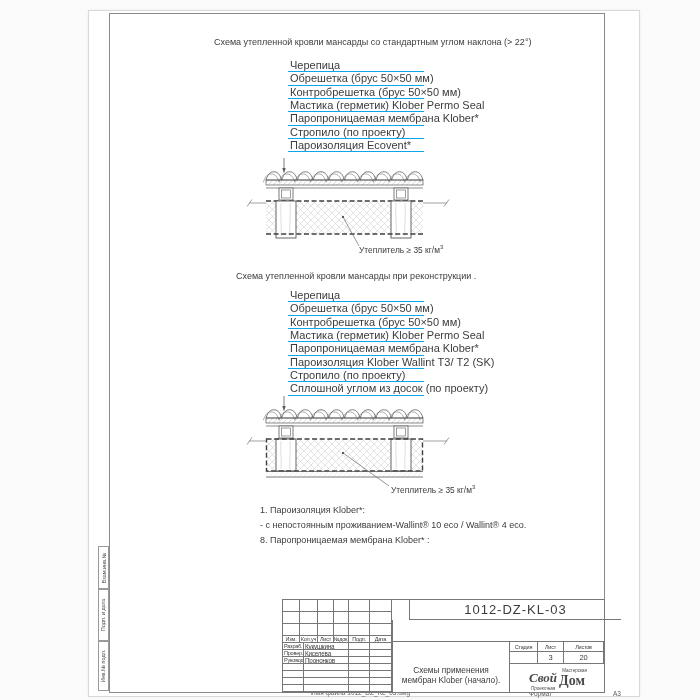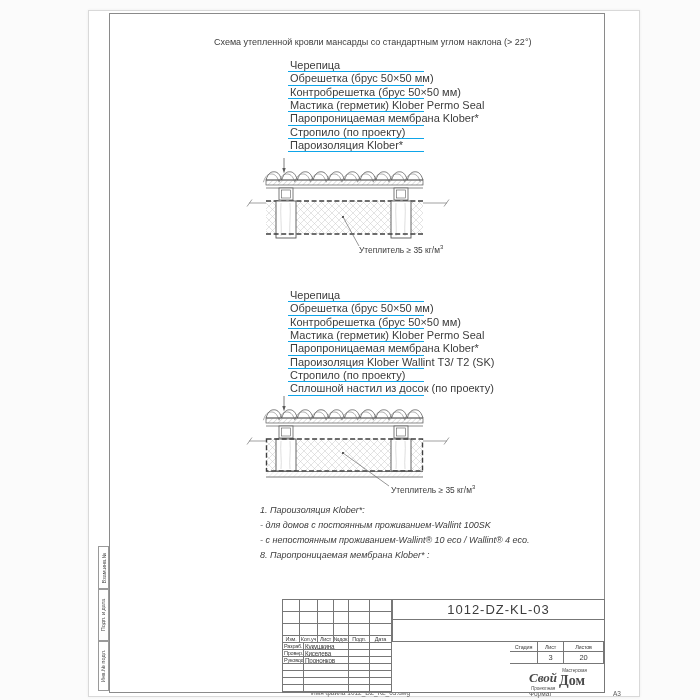--- a/index.html
+++ b/index.html
@@ -19,21 +19,21 @@
   .tb{position:absolute;right:-1px;bottom:-1px;width:321px;height:92px;border:1px solid #777;background:#fff;}
   .g6{display:grid;grid-template-columns:17px 18px 16px 15px 21px 22px;}
   .g4{display:grid;grid-template-columns:21px 45px 21px 22px;}
   .g3{display:grid;grid-template-columns:28px 26px 40px;}
   .tc{border-right:1px solid #777;border-bottom:1px solid #777;box-sizing:border-box;
       font-size:5.5px;color:#3c3c3c;overflow:hidden;display:flex;align-items:center;justify-content:center;
       letter-spacing:-0.2px;white-space:nowrap;}
   .tcl{justify-content:flex-start;padding-left:1px;}
   .r12{height:12px;} .r7{height:7px;} .r10{height:10px;}
   .name{font-size:6.3px;}
-  .des{position:absolute;left:109px;top:0;width:212px;height:20px;border-left:1px solid #777;border-bottom:1px solid #777;
+  .des{position:absolute;left:126px;top:0;width:212px;height:20px;border-left:1px solid #777;border-bottom:1px solid #777;
        box-sizing:border-box;display:flex;align-items:center;justify-content:center;
        font-size:13px;letter-spacing:1px;color:#3c3c3c;}
   .band{position:absolute;left:109px;top:20px;width:212px;height:22px;border-left:1px solid #777;border-bottom:1px solid #777;box-sizing:border-box;}
   .titlebox{position:absolute;left:109px;top:42px;width:118px;height:50px;border-left:1px solid #777;border-right:1px solid #777;
        box-sizing:border-box;text-align:center;font-size:8.3px;color:#3c3c3c;padding-top:23px;line-height:10px;}
   .stagehdr{position:absolute;left:227px;top:42px;width:94px;height:10px;}
   .stageval{position:absolute;left:227px;top:52px;width:94px;height:12px;}
   .sv{font-size:7.5px;}
   .logo{position:absolute;left:227px;top:64px;width:94px;height:28px;display:flex;align-items:center;justify-content:center;color:#4a4a4a;text-align:center;}
   .logo .w1{font-family:"Liberation Serif",serif;font-style:italic;font-weight:bold;font-size:13px;position:relative;}
@@ -93,21 +93,21 @@
 
       <div class="abs title" style="left:104px;top:23px;">Схема утепленной кровли мансарды со стандартным углом наклона (&gt; 22°)</div>
 
       <div class="abs lbl-list" style="left:178px;top:45px;">
         <div class="lbl">Черепица</div>
         <div class="lbl">Обрешетка (брус 50×50 мм)</div>
         <div class="lbl">Контробрешетка  (брус 50×50 мм)</div>
         <div class="lbl">Мастика (герметик) Klober  Permo Seal</div>
         <div class="lbl">Паропроницаемая мембрана Klober*</div>
         <div class="lbl">Стропило (по проекту)</div>
-        <div class="lbl">Пароизоляция Klober*</div>
+        <div class="lbl">Пароизоляция Ecovent*</div>
       </div>
 
       <svg class="abs" style="left:131px;top:143px;" width="216" height="100" viewBox="0 0 216 100">
         <g stroke="#5a5a5a" stroke-width="0.8" fill="none">
           <use href="#tilerow" transform="translate(-2.6,25.2)" opacity="0.65"></use>
           <use href="#tilerow" transform="translate(0,23)"></use>
           <line x1="25" y1="23" x2="182" y2="23"></line>
         </g>
         <g>
           <line x1="43" y1="1" x2="43" y2="12" stroke="#5a5a5a" stroke-width="0.8"></line>
@@ -139,30 +139,31 @@
         <g>
           <rect x="101" y="59" width="2" height="2" fill="#555"></rect>
           <line x1="102" y1="60" x2="118" y2="89" stroke="#6a6a6a" stroke-width="0.7"></line>
         </g>
       </svg>
 
       <div class="abs inslabel" style="left:249px;top:230px;">
         <span>Утеплитель ≥ 35 кг/м</span><sup>3</sup>
       </div>
 
+      <div class="abs title" style="left:126px;top:257px;">Схема утепленной кровли мансарды при реконструкции .</div>
 
       <div class="abs lbl-list" style="left:178px;top:275px;">
         <div class="lbl">Черепица</div>
         <div class="lbl">Обрешетка (брус 50×50 мм)</div>
         <div class="lbl">Контробрешетка  (брус 50×50 мм)</div>
         <div class="lbl">Мастика (герметик) Klober  Permo Seal</div>
         <div class="lbl">Паропроницаемая мембрана Klober*</div>
         <div class="lbl">Пароизоляция Klober Wallint Т3/ Т2 (SK)</div>
         <div class="lbl">Стропило (по проекту)</div>
-        <div class="lbl">Сплошной настил из досок (по проекту)</div>
+        <div class="lbl">Сплошной углом из досок (по проекту)</div>
       </div>
 
       <svg class="abs" style="left:131px;top:381px;" width="216" height="108" viewBox="0 0 216 108">
         <g stroke="#5a5a5a" stroke-width="0.8" fill="none">
           <use href="#tilerow" transform="translate(-2.6,25.2)" opacity="0.65"></use>
           <use href="#tilerow" transform="translate(0,23)"></use>
           <line x1="25" y1="23" x2="182" y2="23"></line>
         </g>
         <g>
           <line x1="43" y1="1" x2="43" y2="12" stroke="#5a5a5a" stroke-width="0.8"></line>
@@ -198,23 +199,22 @@
         <g>
           <rect x="101" y="57" width="2" height="2" fill="#555"></rect>
           <line x1="102" y1="58" x2="148" y2="91" stroke="#6a6a6a" stroke-width="0.7"></line>
         </g>
       </svg>
 
       <div class="abs inslabel" style="left:281px;top:470px;">
         <span>Утеплитель ≥ 35 кг/м</span><sup>3</sup>
       </div>
 
-      <div class="abs notes" style="left:150px;top:489px;font-style:italic;">
+      <div class="abs notes" style="left:150px;top:489px;">
         <div>1. Пароизоляция Klober*:</div>
-        <div>- для домов с постоянным проживанием-Wallint 100SK</div>
         <div>- с непостоянным проживанием-Wallint® 10 eco / Wallint® 4 eco.</div>
         <div>8. Паропроницаемая мембрана Klober* :</div>
       </div>
 
       <div class="tb">
 
         <div class="abs" style="left:0;top:0;">
           <div class="g6">
             <div class="tc r12"></div>
               <div class="tc r12"></div>
@@ -271,20 +271,24 @@
             <div class="tc r7"></div>
               <div class="tc r7"></div>
               <div class="tc r7"></div>
               <div class="tc r7"></div>
           </div>
         </div>
 
         <div class="des">1012-DZ-KL-03</div>
         <div class="band"></div>
 
+        <div class="titlebox">
+          <div>Схемы применения</div>
+          <div>мембран Klober (начало).</div>
+        </div>
 
         <div class="stagehdr g3">
           <div class="tc r10">Стадия</div>
           <div class="tc r10">Лист</div>
           <div class="tc r10">Листов</div>
         </div>
         <div class="stageval g3">
           <div class="tc sv" style="height:12px;"></div>
           <div class="tc sv" style="height:12px;">3</div>
           <div class="tc sv" style="height:12px;">20</div>

